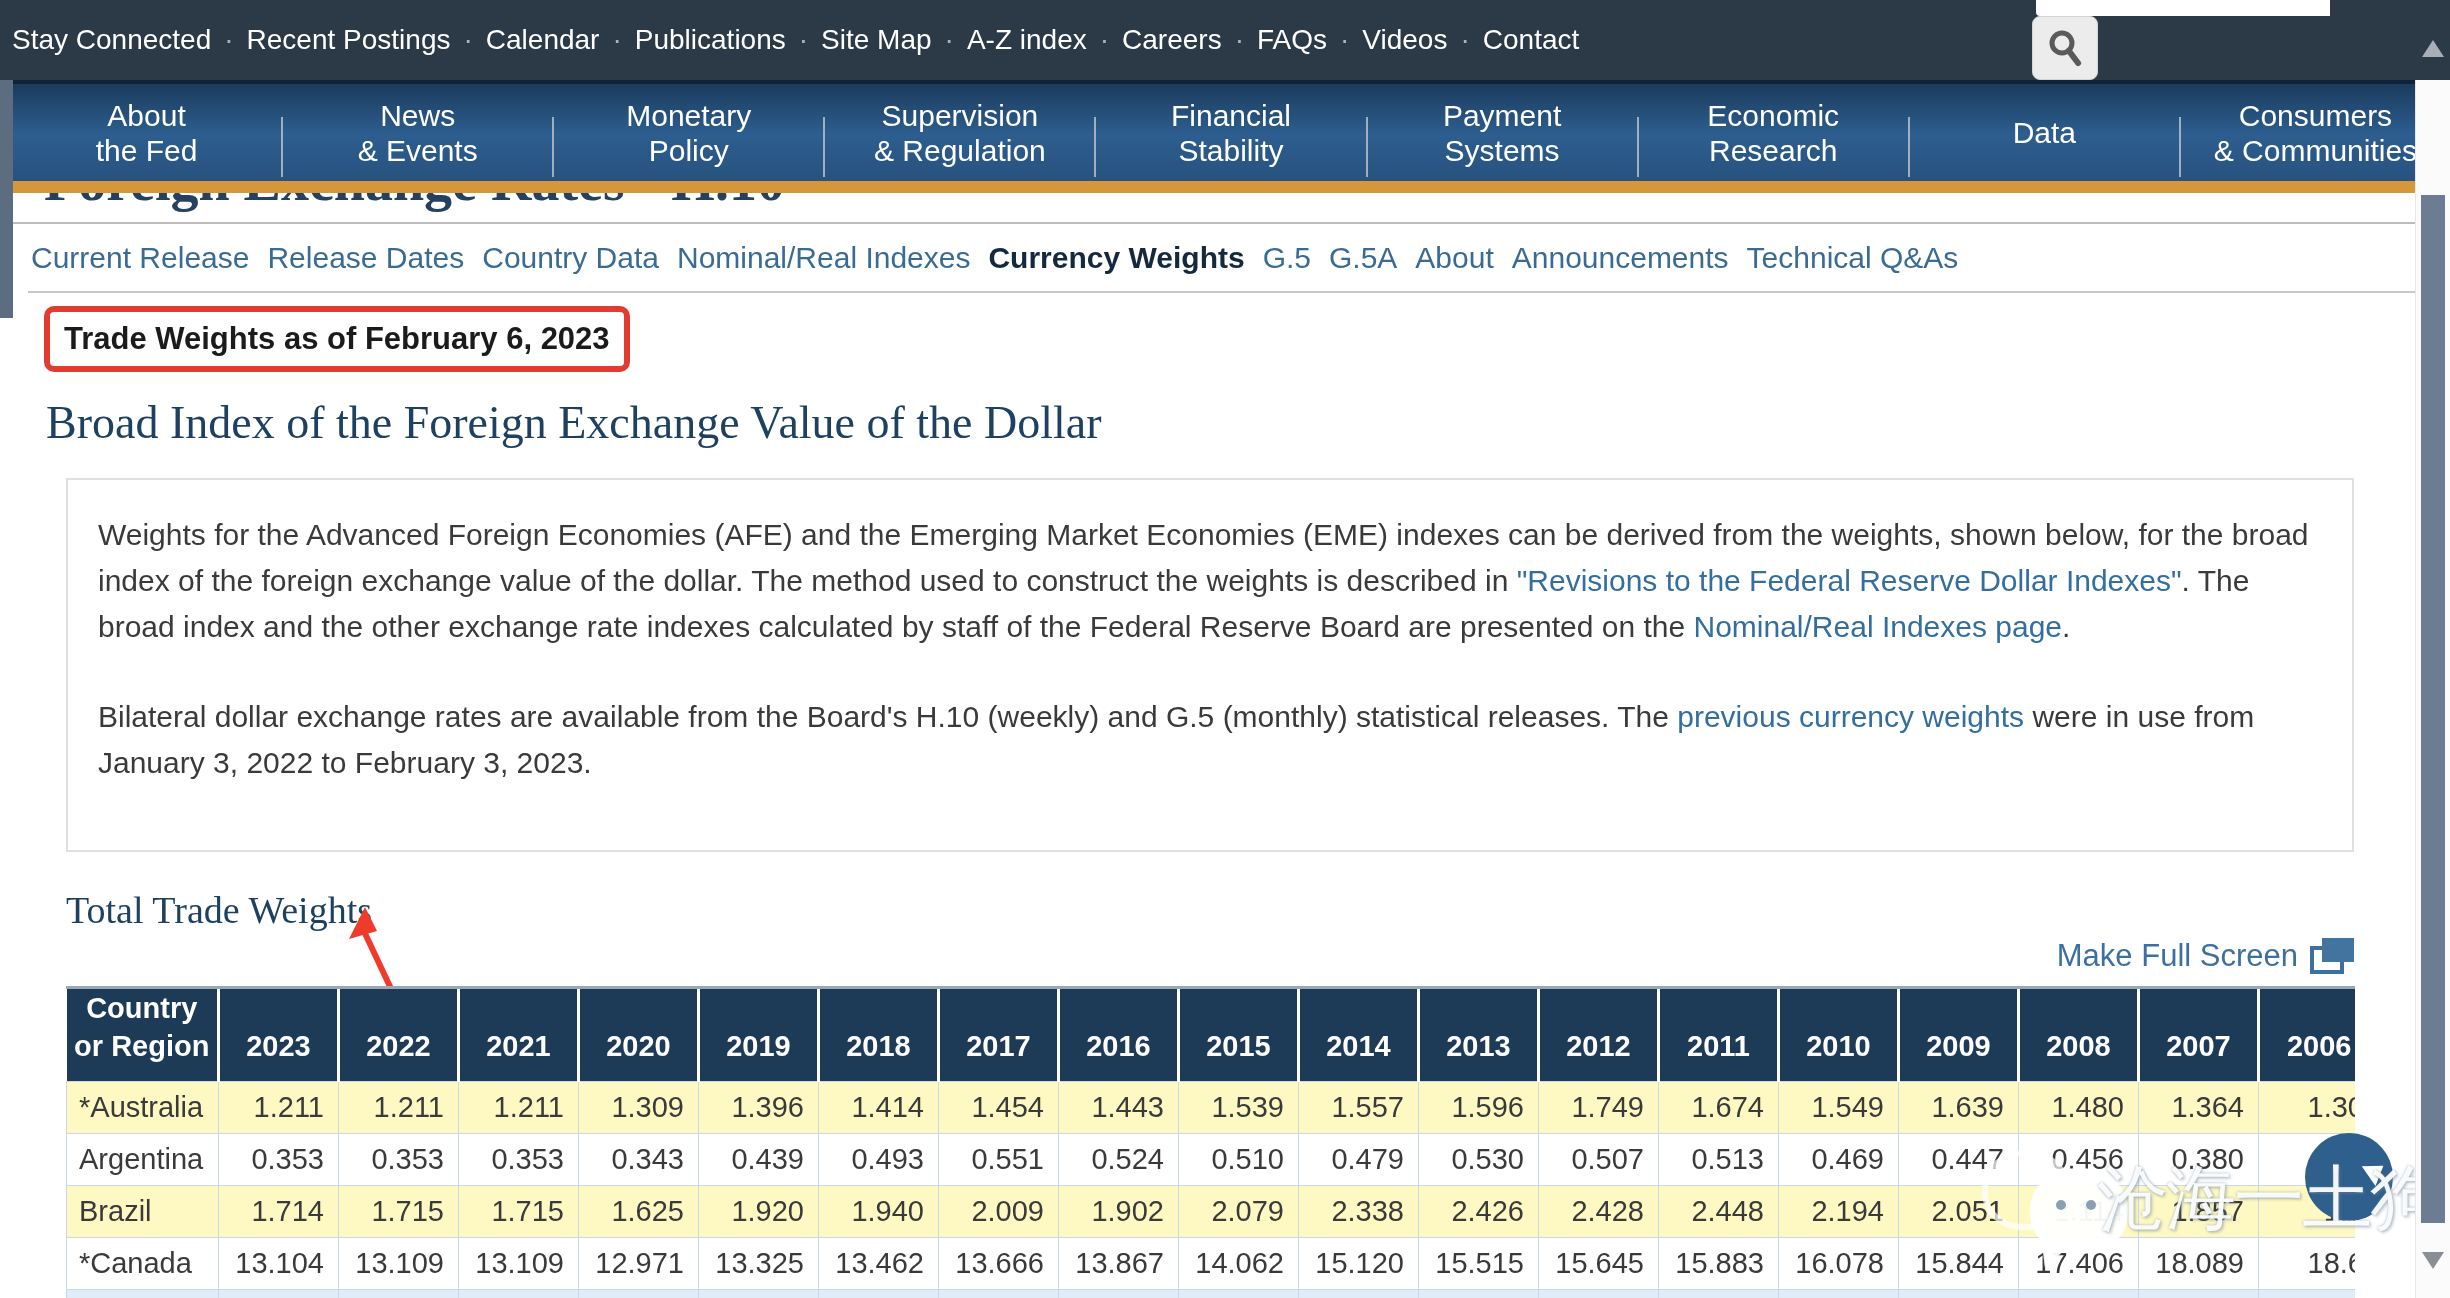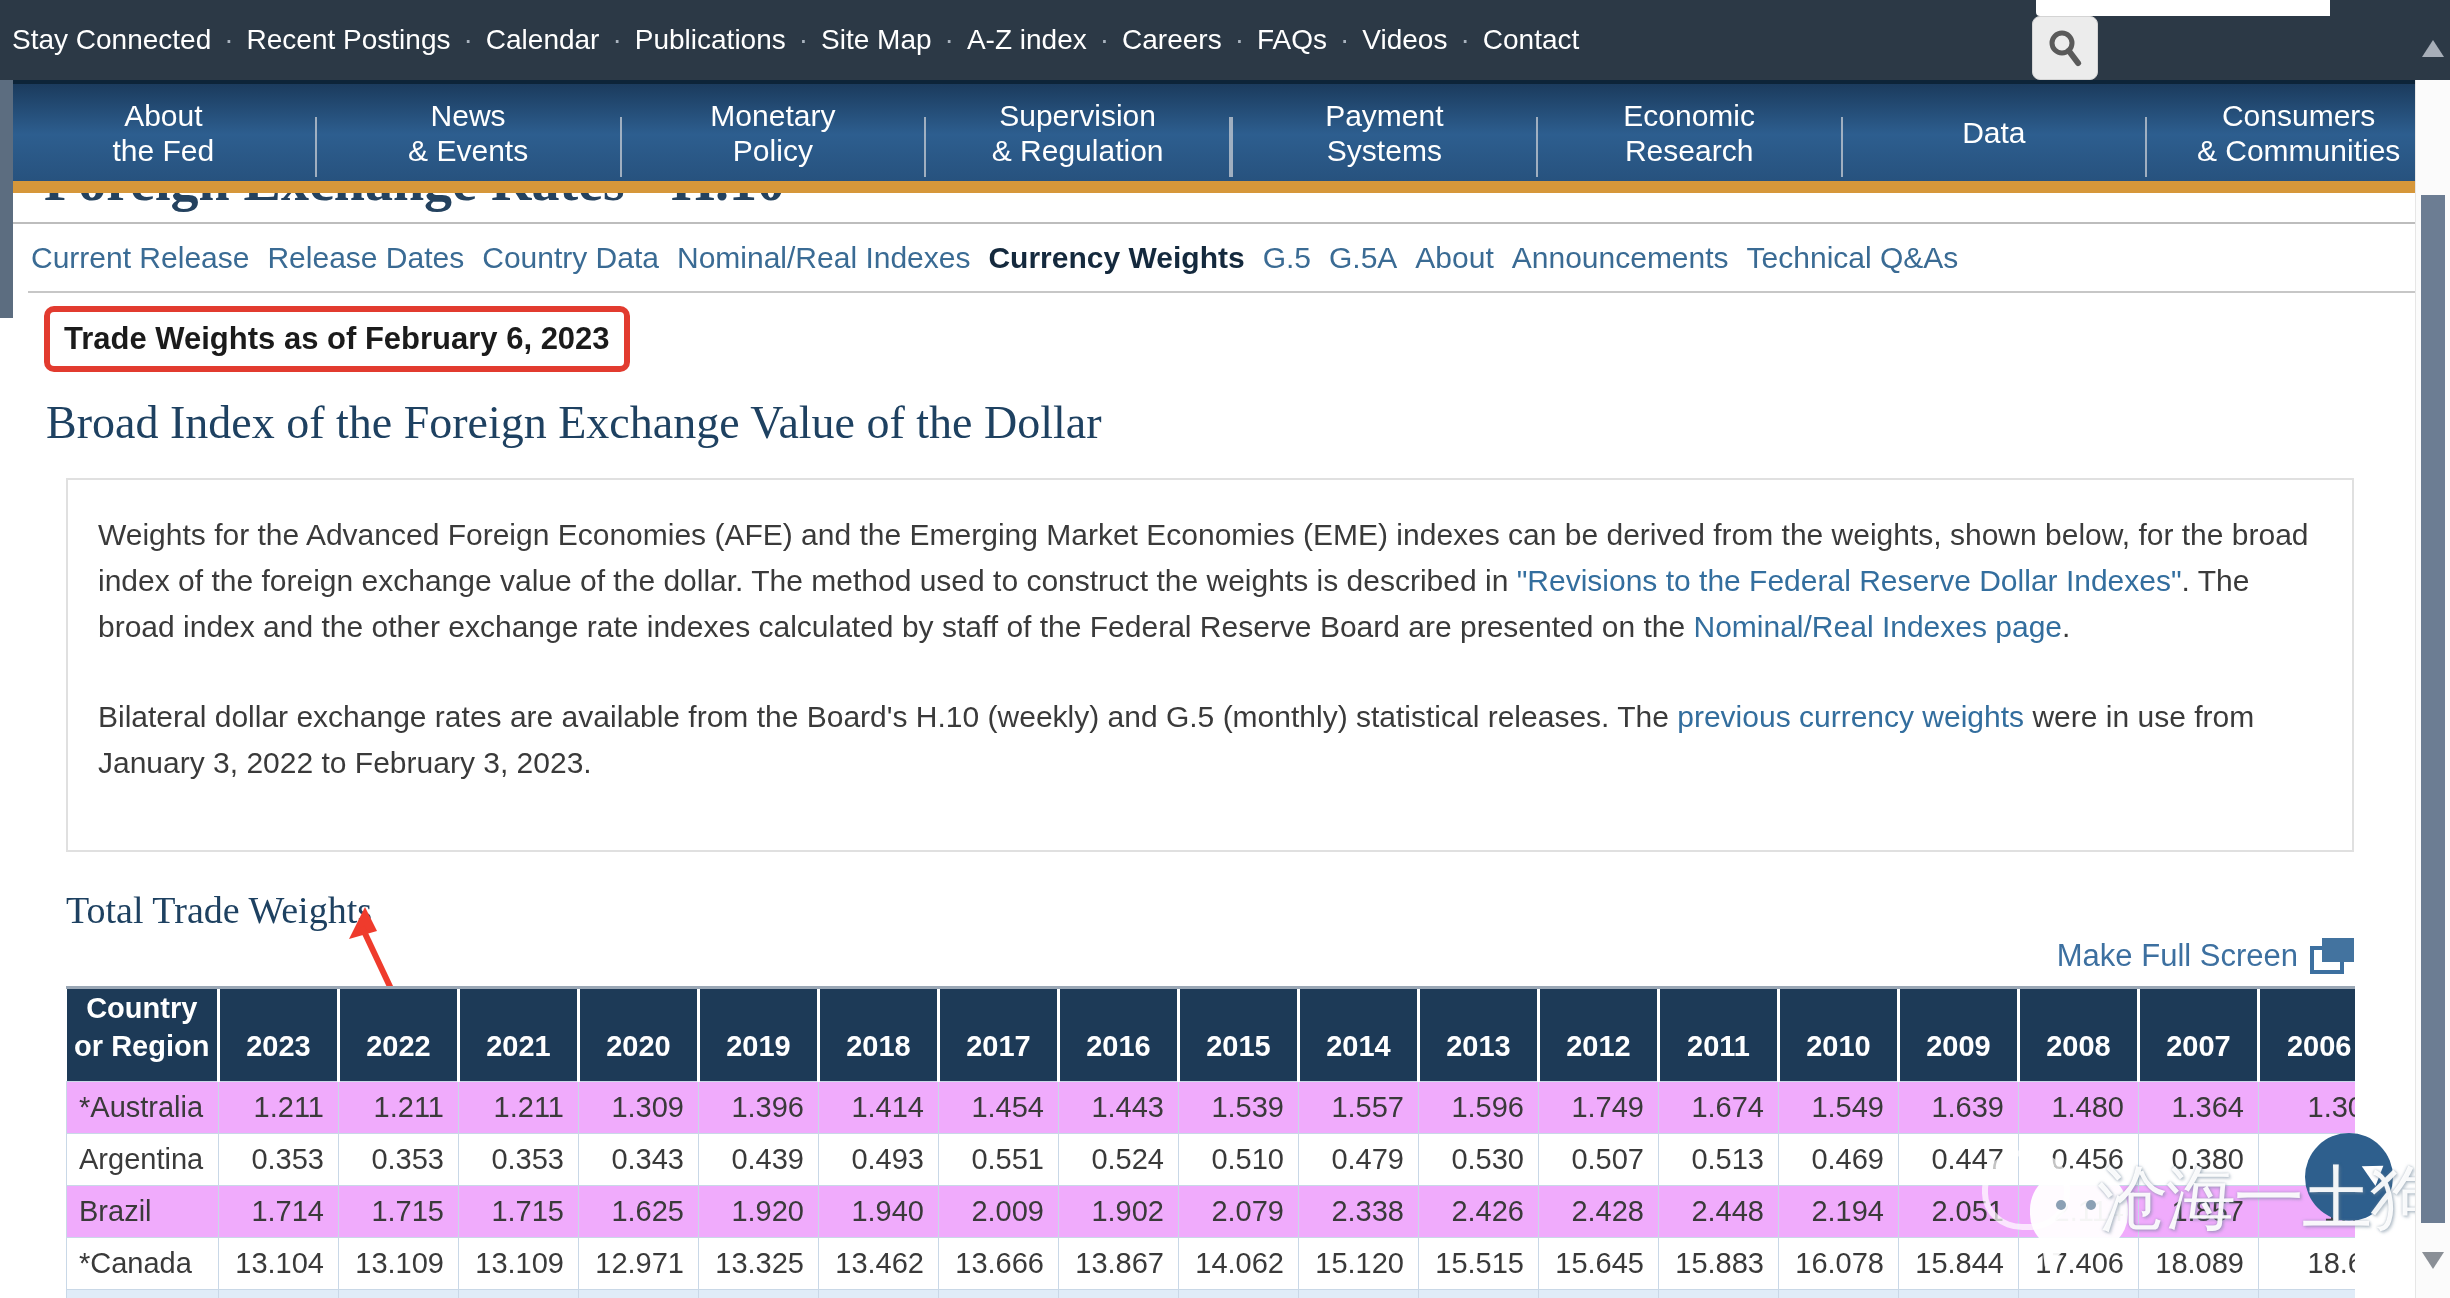--- a/index.html
+++ b/index.html
@@ -74,21 +74,21 @@
   .table-wrap{position:absolute;left:66px;top:986px;width:2289px;height:320px;overflow:hidden;
               border-top:3px solid #9aa7b5;}
   table.weights{border-collapse:collapse;table-layout:fixed;width:2312px;}
   table.weights th{background:#1d3a57;color:#fff;font-weight:700;font-size:29px;text-align:center;
                    vertical-align:bottom;height:87px;padding:0 4px 16px 4px;
                    border-right:3px solid #fff;box-sizing:border-box;line-height:38px;}
   table.weights th:last-child{border-right:none;}
   table.weights td{height:52px;font-size:29px;color:#3a3a3a;text-align:right;padding-right:14px;
                    border:1px solid #c9d8e7;box-sizing:border-box;background:#fff;}
   table.weights td.name{text-align:left;padding-left:12px;padding-right:4px;}
-  table.weights tr.stripe td{background:#f0abfc;}
+  table.weights tr.stripe td{background:#fef9c3;}
   table.weights tr.sliver td{height:14px;background:#e0ecf8;}
   col.c-country{width:152px;} col.c-year{width:120px;}
 
   
   .watermark *{box-sizing:border-box;}
   .wm-b1{position:absolute;left:1982px;top:1150px;width:88px;height:80px;
          border:6px solid rgba(255,255,255,.7);border-radius:48% 48% 46% 46%;z-index:20;}
   .wm-b2{position:absolute;left:2030px;top:1168px;width:98px;height:86px;background:rgba(255,255,255,.95);
          border-radius:48% 48% 46% 46%;z-index:21;}
   .wm-b2 .eye{position:absolute;width:10px;height:10px;border-radius:50%;background:#8ba0b4;top:32px;}
@@ -166,20 +166,24 @@
     <a class="nav-item">
       <span>Monetary</span>
       <span>Policy</span>
     </a>
     <span class="nav-div"></span>
     <a class="nav-item">
       <span>Supervision</span>
       <span>&amp; Regulation</span>
     </a>
     <span class="nav-div"></span>
+    <a class="nav-item">
+      <span>Financial</span>
+      <span>Stability</span>
+    </a>
     <span class="nav-div"></span>
     <a class="nav-item">
       <span>Payment</span>
       <span>Systems</span>
     </a>
     <span class="nav-div"></span>
     <a class="nav-item">
       <span>Economic</span>
       <span>Research</span>
     </a>

